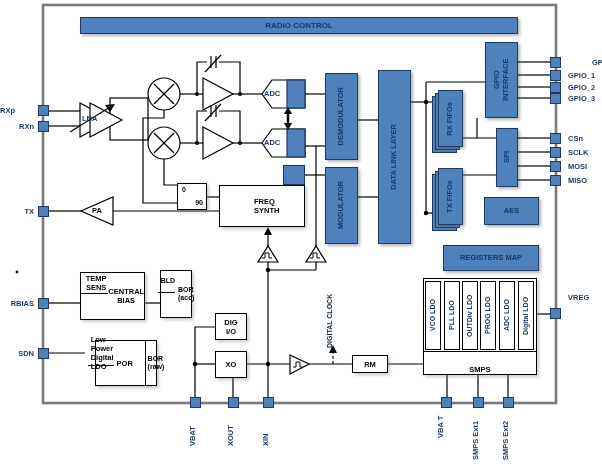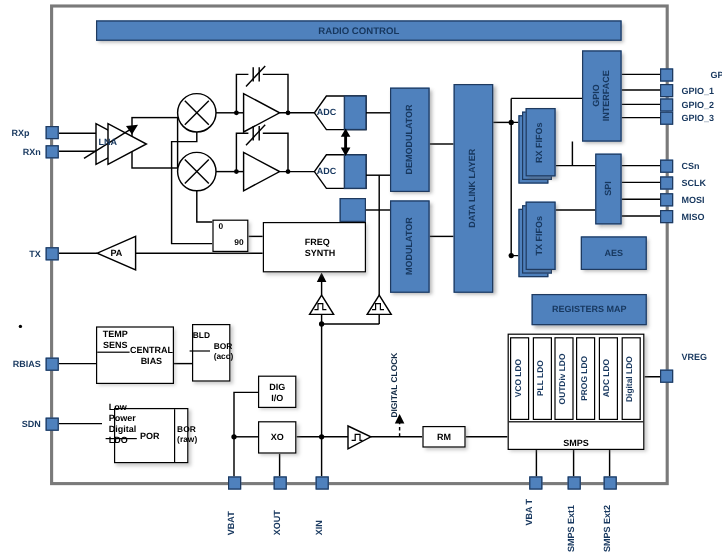--- a/index.html
+++ b/index.html
@@ -288,21 +288,21 @@
       <span>Digital LDO</span>
     </div>
 
   <div class="txt" style="left:82px;top:114px;font-size:7.5px;color:#17375e;z-index:3;">LNA</div>
   <div class="txt" style="left:92px;top:206px;font-size:7.5px;z-index:3;">PA</div>
   <div class="txt" style="left:264px;top:89px;font-size:7.5px;color:#17375e;z-index:3;">ADC</div>
   <div class="txt" style="left:264px;top:138px;font-size:7.5px;color:#17375e;z-index:3;">ADC</div>
   <div class="plabel vert" style="left:326px;top:268px;height:80px;font-size:7px;color:#0f2742;">DIGITAL CLOCK</div>
 
   <div class="pin" style="left:38px;top:105px;"></div>
-  <div class="plabel" style="left:0;top:107px;width:34px;text-align:center;">RXp</div>
+  <div class="plabel" style="left:0;top:107px;width:34px;text-align:left;">RXp</div>
   <div class="pin" style="left:38px;top:121px;"></div>
   <div class="plabel" style="left:0;top:123px;width:34px;text-align:right;">RXn</div>
   <div class="pin" style="left:38px;top:206px;"></div>
   <div class="plabel" style="left:0;top:208px;width:34px;text-align:right;">TX</div>
   <div class="pin" style="left:38px;top:298px;"></div>
   <div class="plabel" style="left:0;top:300px;width:34px;text-align:right;">RBIAS</div>
   <div class="pin" style="left:38px;top:348px;"></div>
   <div class="plabel" style="left:0;top:350px;width:34px;text-align:right;">SDN</div>
 
   <div class="pin" style="left:550px;top:57px;"></div>

